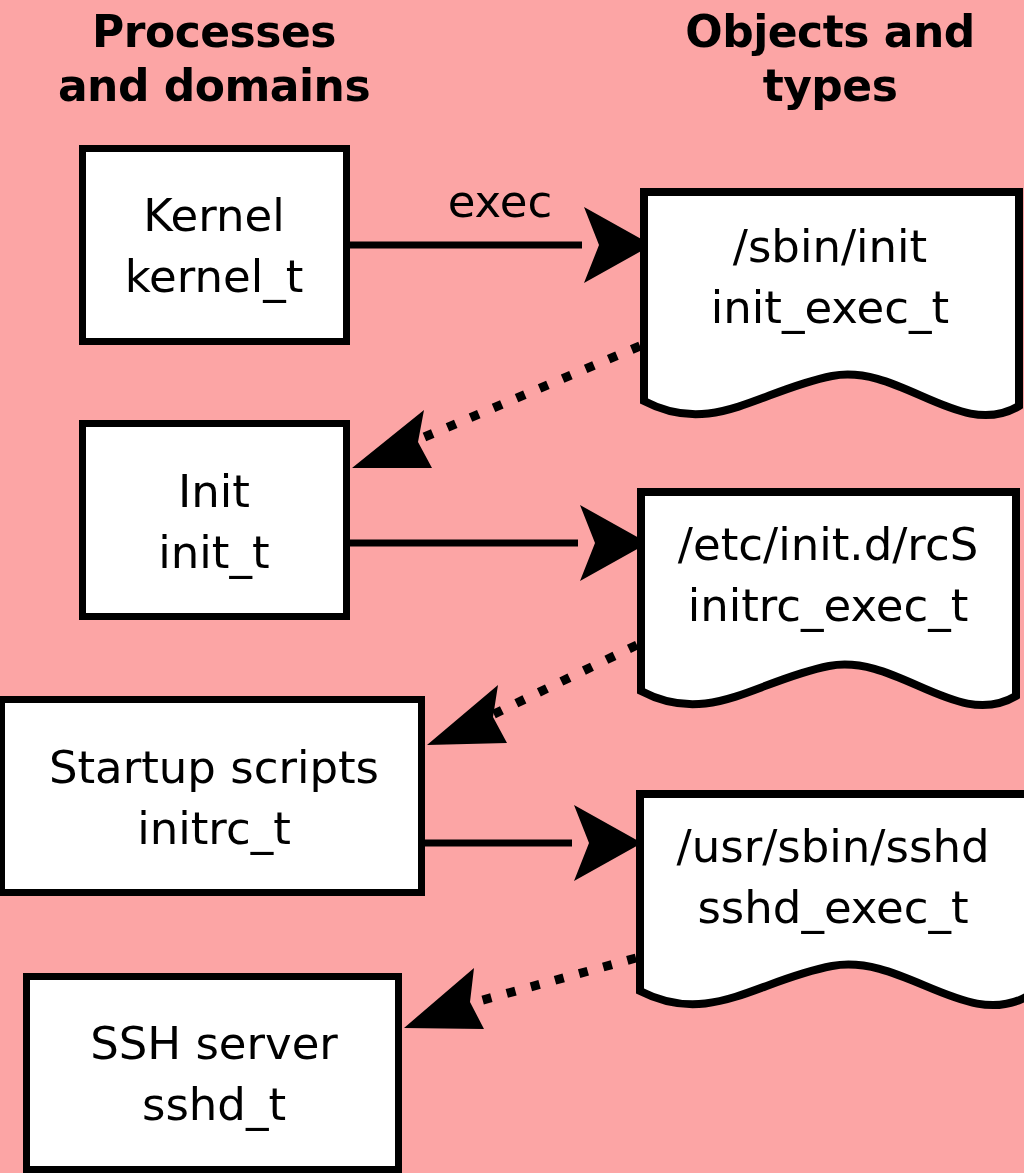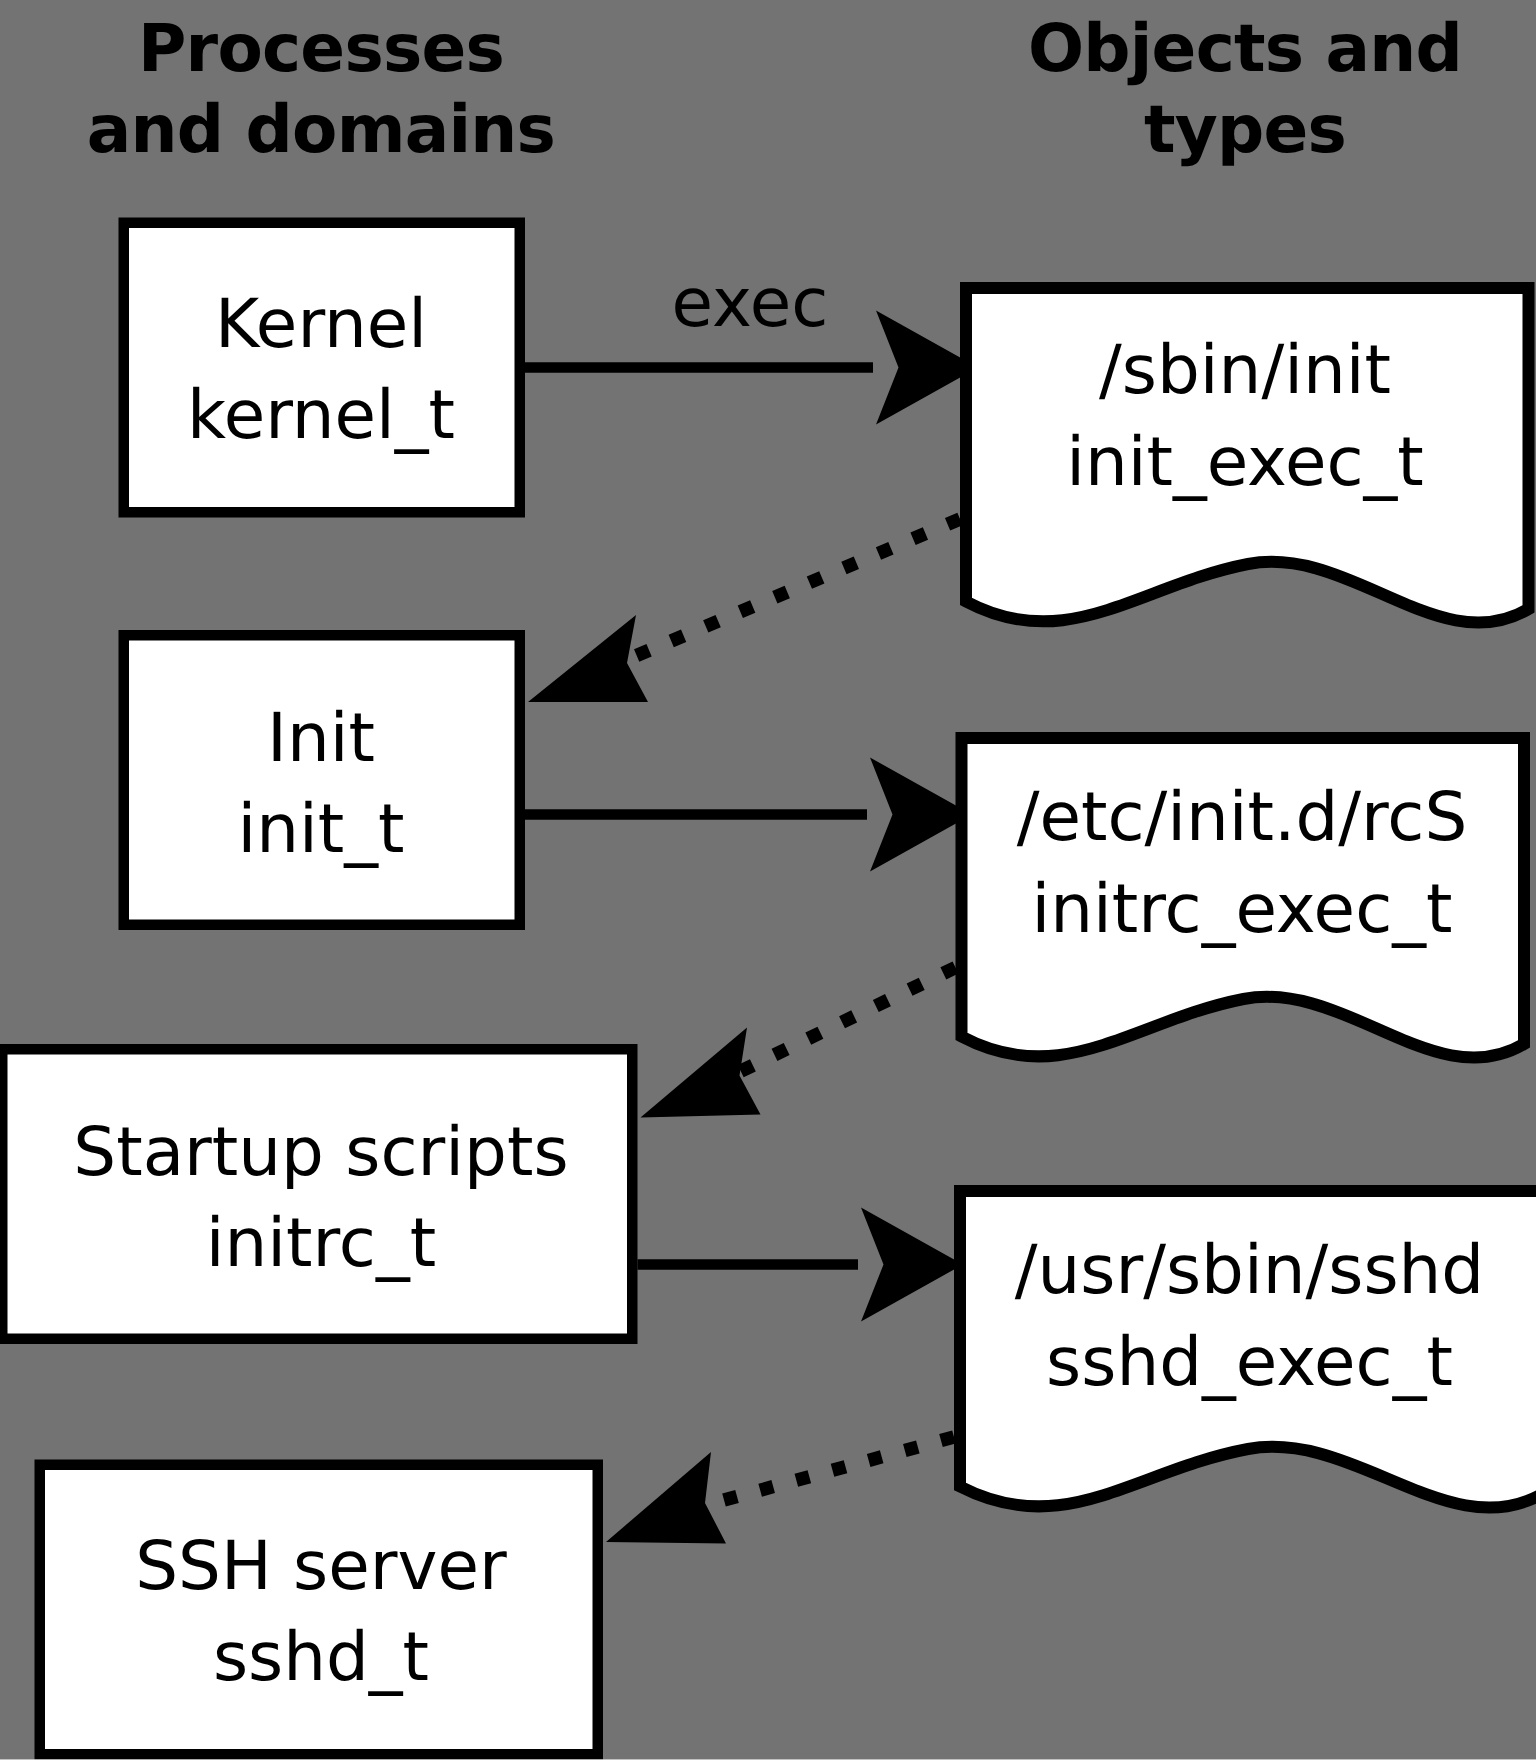--- a/index.html
+++ b/index.html
@@ -10,21 +10,21 @@
   body {
     width: 1024px;
     height: 1173px;
     overflow: hidden;
     font-family: "DejaVu Sans", "Liberation Sans", sans-serif;
   }
   #diagram-root {
     position: relative;
     width: 1024px;
     height: 1173px;
-    background: #737373;
+    background: #fca5a5;
   }
   svg.diagram-svg {
     display: block;
     width: 1024px;
     height: 1173px;
   }
   .col-header {
     font-family: "DejaVu Sans", "Liberation Sans", sans-serif;
     font-weight: bold;
     font-size: 44px;

